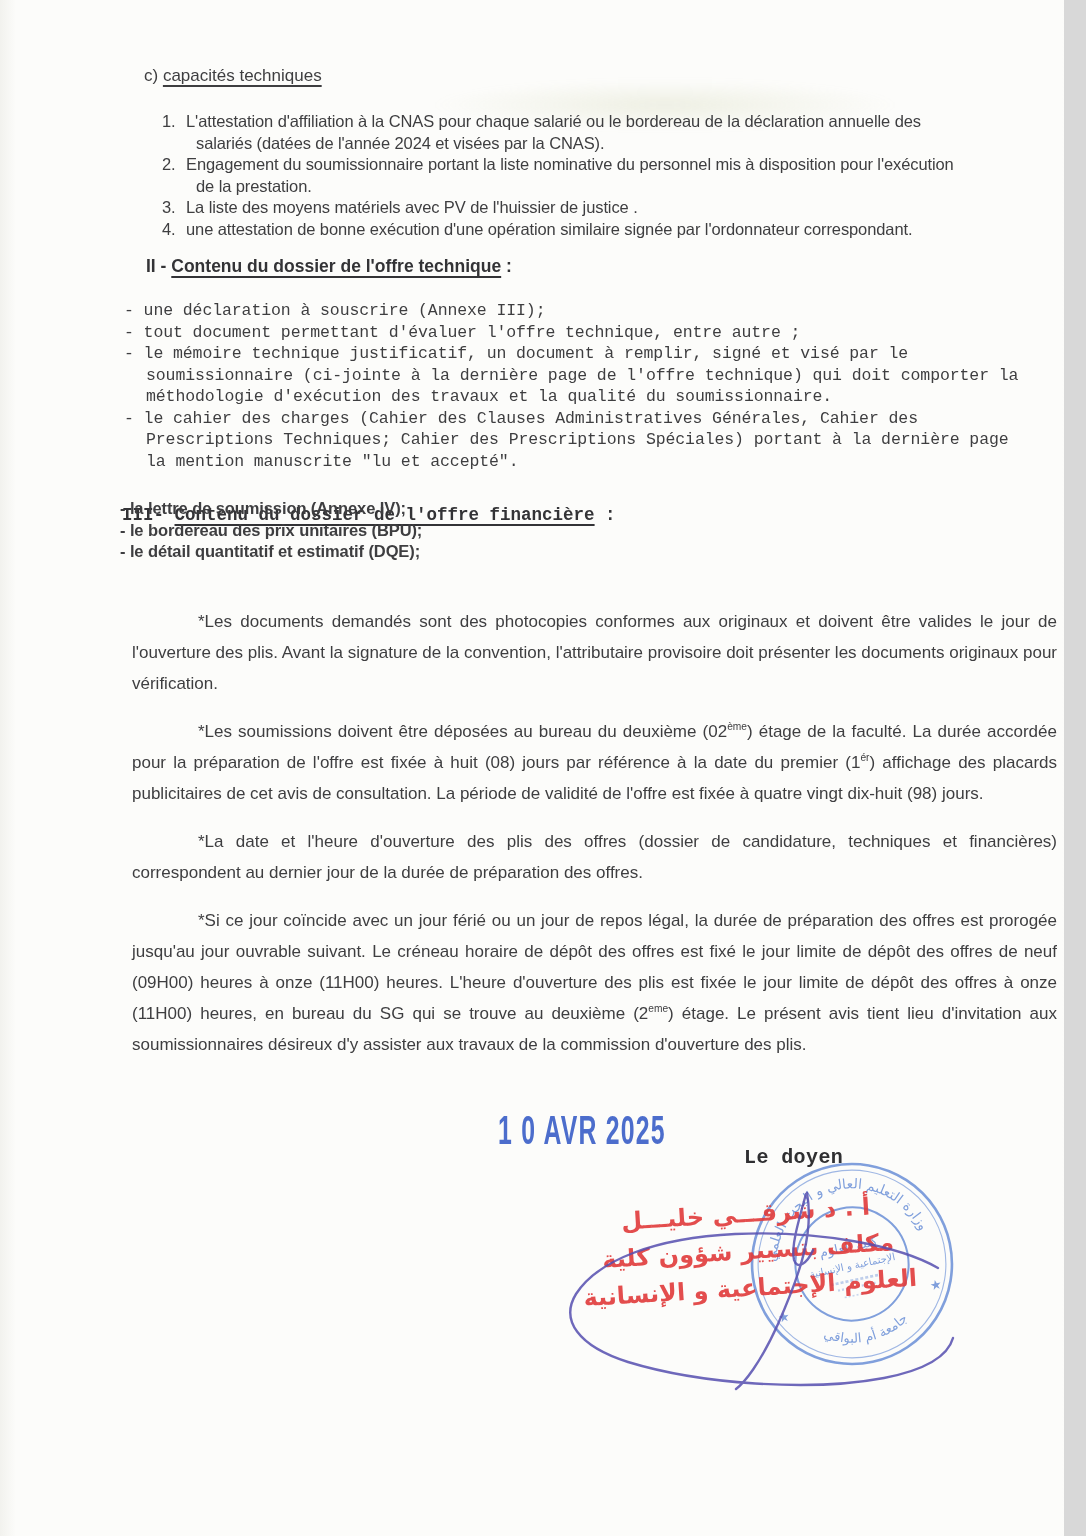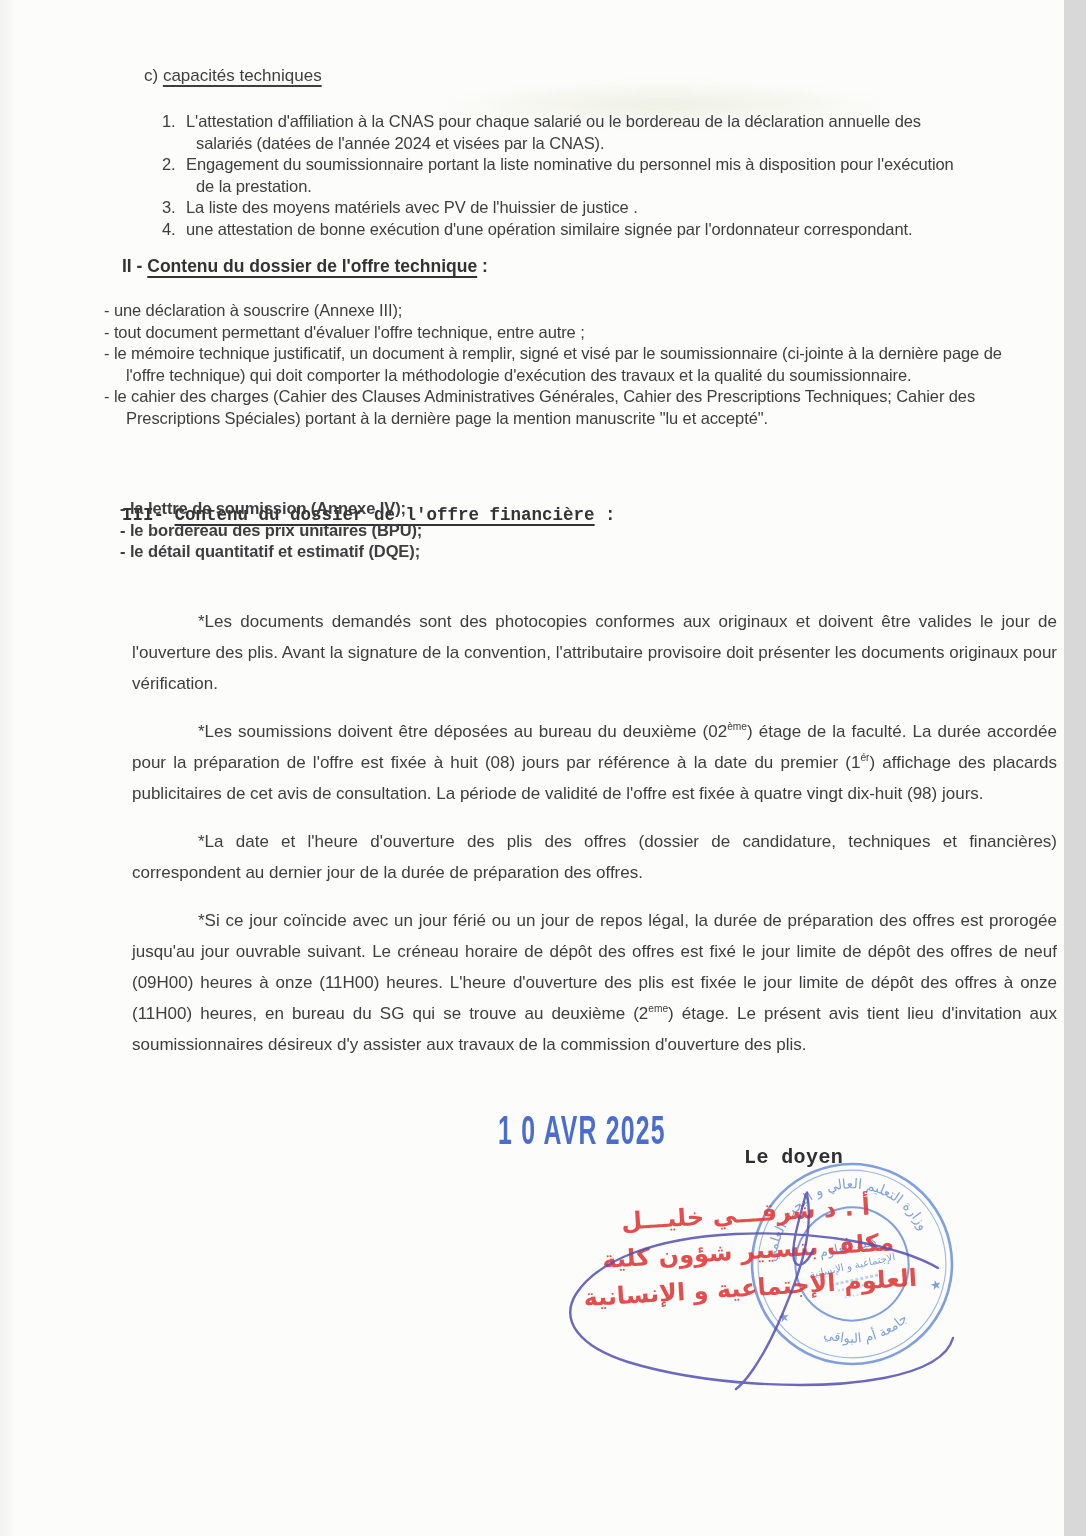--- a/index.html
+++ b/index.html
@@ -7,28 +7,28 @@
     position:relative;width:1064px;height:1536px;overflow:hidden;
     background:linear-gradient(90deg,#f2f2ee 0px,#fcfcfa 16px,#fcfcfa 1062px,#f5f5f1 1086px);
     font-family:"Liberation Sans",sans-serif;color:#3e3e40;
   }
   .smudge{position:absolute;left:430px;top:80px;width:470px;height:50px;
     background:radial-gradient(ellipse at center,rgba(186,192,140,.20),rgba(186,192,140,0) 70%);
     filter:blur(3px);}
   .u{text-decoration:underline;text-underline-offset:4px;text-decoration-thickness:1.6px;}
   .sec-c{position:absolute;left:144px;top:66px;font-size:17px;}
   .heading{position:absolute;left:122px;font-size:17.5px;font-weight:bold;color:#333336;}
-  #h2{top:256px;}
+  #h2{top:256px;margin-left:24px;}
   #h3{top:505px;font-family:Liberation Mono, monospace;}
   .num-list{position:absolute;left:162px;top:111px;width:812px;font-size:16.5px;line-height:21.5px;letter-spacing:-0.1px;}
   .num-item{display:flex;}
   .num{width:24px;flex:none;}
   .itext{padding-left:10px;text-indent:-10px;}
   .dash-list{position:absolute;font-size:16.5px;line-height:21.5px;letter-spacing:-0.1px;}
-  #dash2{left:104px;top:300px;width:903px;}
+  #dash2{left:124px;top:300px;width:903px;font-family:Liberation Mono, monospace;}
   #dash3{left:120px;top:498px;width:903px;font-weight:bold;}
   .dash-item{padding-left:22px;text-indent:-22px;}
   .paras{position:absolute;left:132px;top:606px;width:925px;font-size:17px;line-height:31px;}
   .para{margin:0 0 17px;text-align:justify;text-indent:66px;}
   sup{font-size:.6em;line-height:0;vertical-align:super;letter-spacing:0;}
   .date-stamp{position:absolute;left:498px;top:1108px;font-size:40px;font-weight:bold;color:#3f63c9;
     letter-spacing:2px;transform:scaleX(.62);transform-origin:left top;opacity:.93;white-space:nowrap;}
   .doyen{position:absolute;left:744px;top:1146px;font-size:20px;font-weight:bold;color:#2f2f31;letter-spacing:.4px;font-family:Liberation Mono, monospace;}
   .red-stamp{position:absolute;left:548px;top:1196px;width:400px;text-align:center;
     transform:rotate(-3.5deg);font-family:"DejaVu Sans",sans-serif;font-weight:bold;

